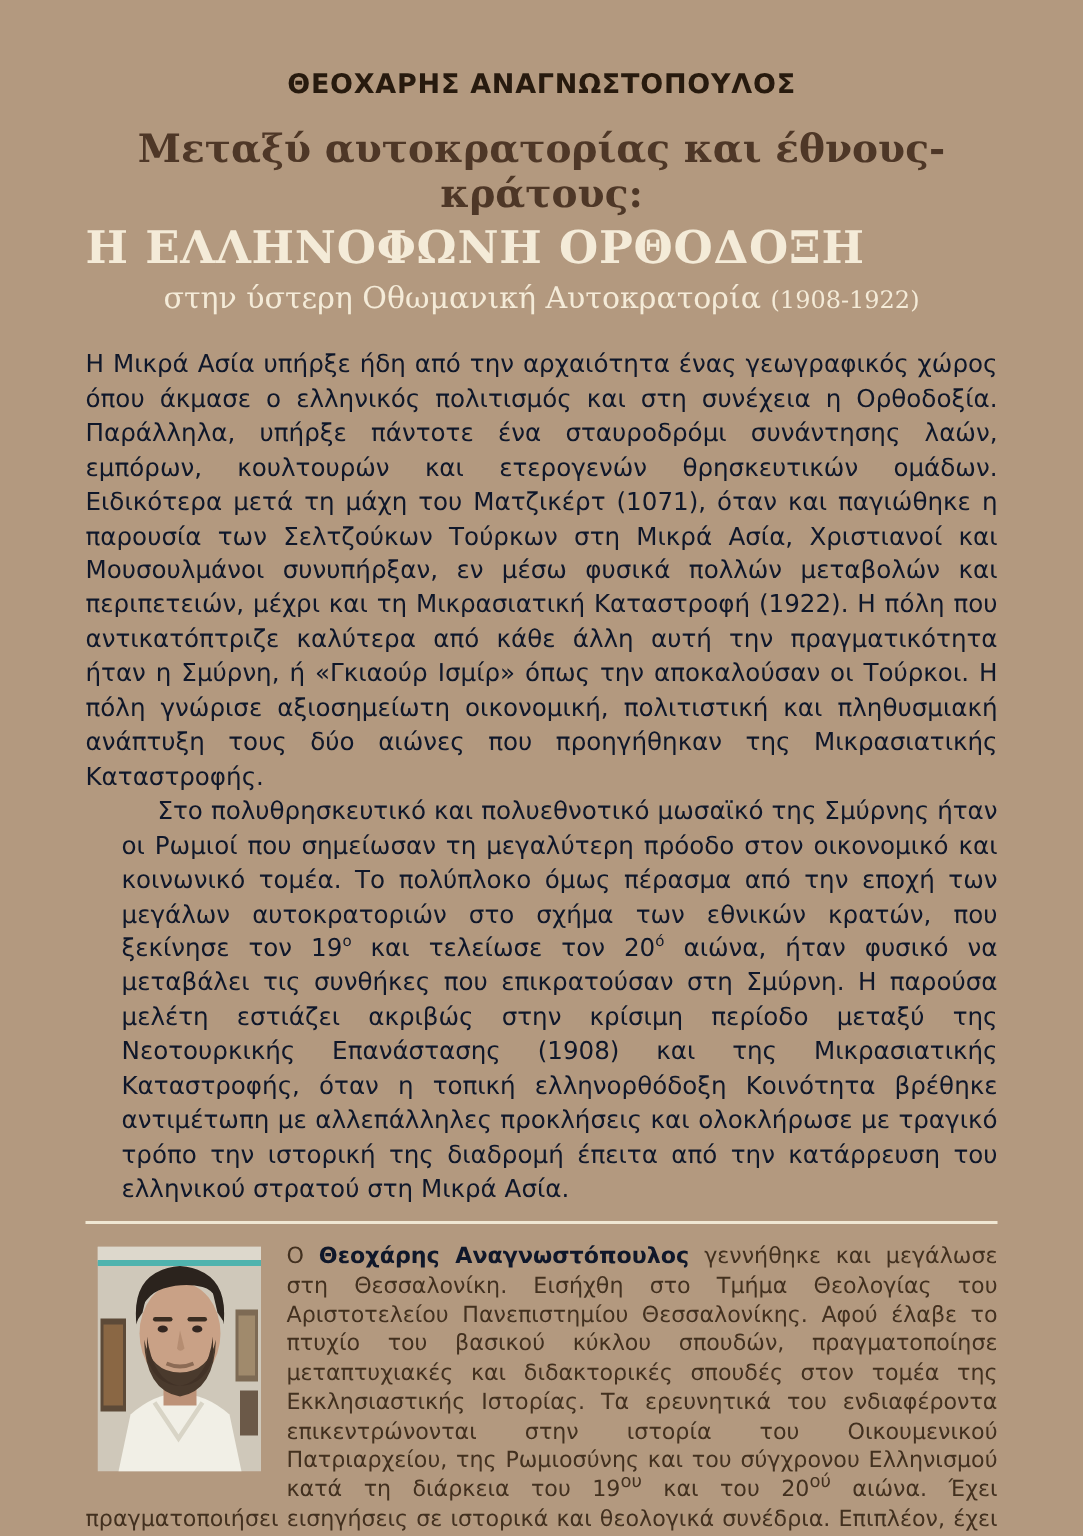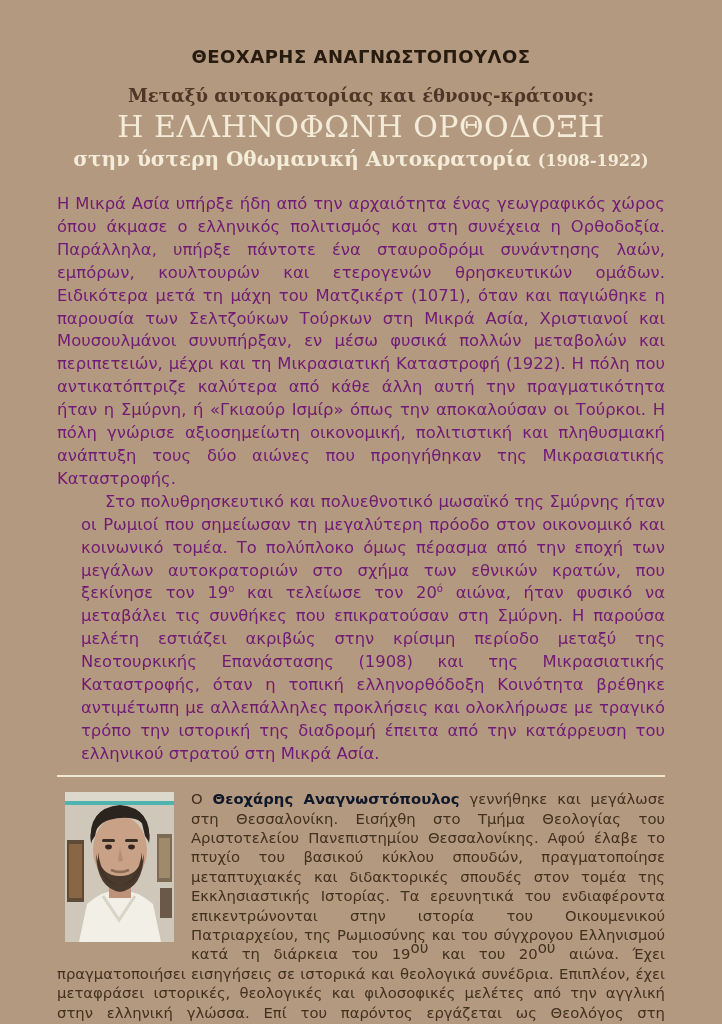--- a/index.html
+++ b/index.html
@@ -23,51 +23,50 @@
     text-align:center;
     font-size:18px;
     font-weight:bold;
     letter-spacing:.5px;
     color:#271a0e;
     margin:0 0 18px 0;
   }
   .pretitle{
     text-align:center;
     font-family:"DejaVu Serif","Liberation Serif",serif;
-    font-size:18px;
+    font-size:26px;
     font-weight:bold;
     color:#4e3727;
     margin:0 0 4px 0;
   }
   .main-title{
-    text-align:center;
     font-family:"DejaVu Serif","Liberation Serif",serif;
     font-size:30px;
     line-height:34px;
-    font-weight:normal;
+    font-weight:bold;
     letter-spacing:.5px;
     color:#f4ebd8;
     margin:0;
   }
   .subtitle{
     text-align:center;
     font-family:"DejaVu Serif","Liberation Serif",serif;
     font-size:20px;
-    font-weight:bold;
+    font-weight:normal;
     color:#f4ebd8;
     margin:3px 0 0 0;
   }
   .subtitle .years{font-size:16px;}
   
   .synopsis{
     margin-top:22px;
     font-size:16.4px;
     line-height:22.9px;
     text-align:justify;
-    color:#701a75;
+    color:#0f172a;
   }
   .synopsis p{margin:0;}
   .synopsis p.indent{text-indent:24px;margin-left:24px;}
   .synopsis sup{font-size:10px;line-height:0;}
   
   .rule{
     height:2.5px;
     background:#f0e7d3;
     border:none;
     margin:9px 0 0 0;
@@ -81,21 +80,21 @@
     color:#42301f;
     min-height:215px;
   }
   .bio .photo{
     float:left;
     width:109px;height:150px;
     margin:3px 17px 4px 8px;
     display:block;
   }
   .bio b{font-weight:bold;color:#0f172a;}
-  .bio sup{font-size:15px;line-height:0;}
+  .bio sup{font-size:12px;line-height:0;}
 </style>
 </head>
 <body>
 
 <div class="cover">
 
   <div class="author-name">ΘΕΟΧΑΡΗΣ ΑΝΑΓΝΩΣΤΟΠΟΥΛΟΣ</div>
   <div class="pretitle">Μεταξύ αυτοκρατορίας και έθνους-κράτους:</div>
   <div class="main-title">Η ΕΛΛΗΝΟΦΩΝΗ ΟΡΘΟΔΟΞΗ</div>
   <div class="subtitle">

